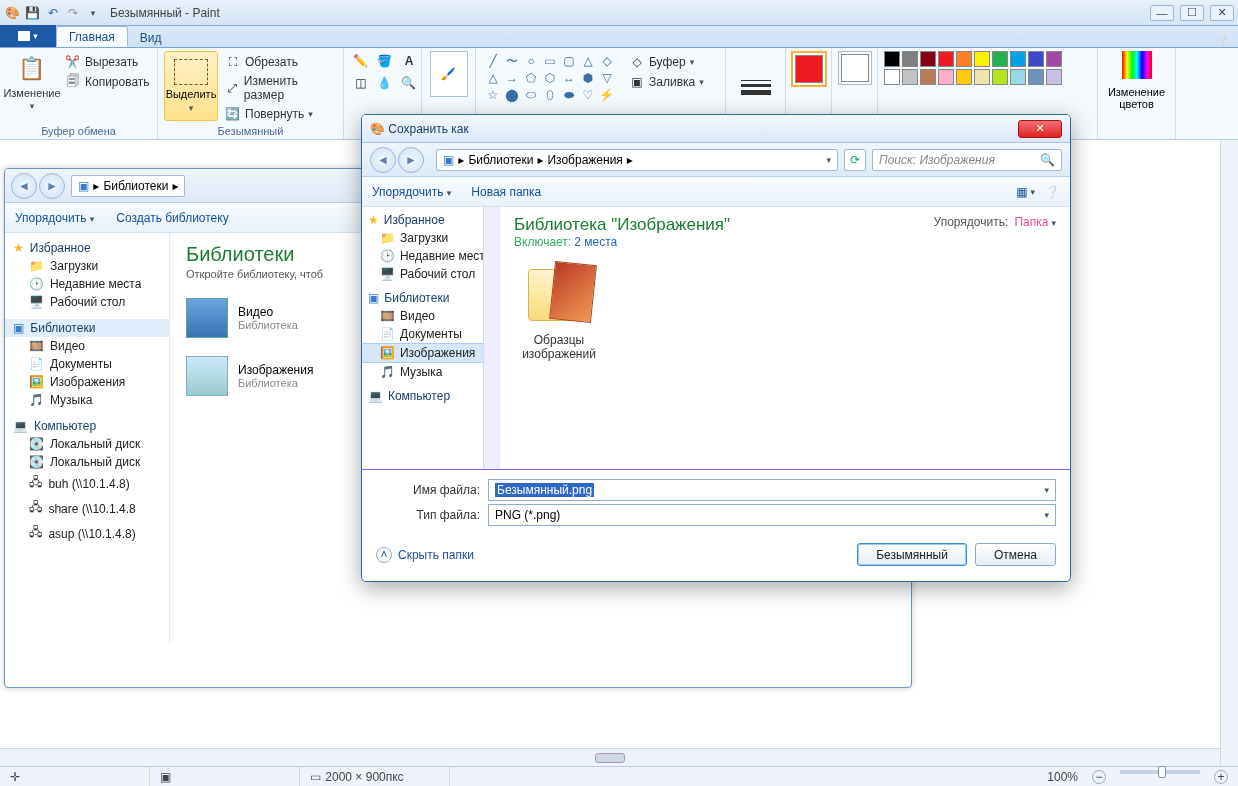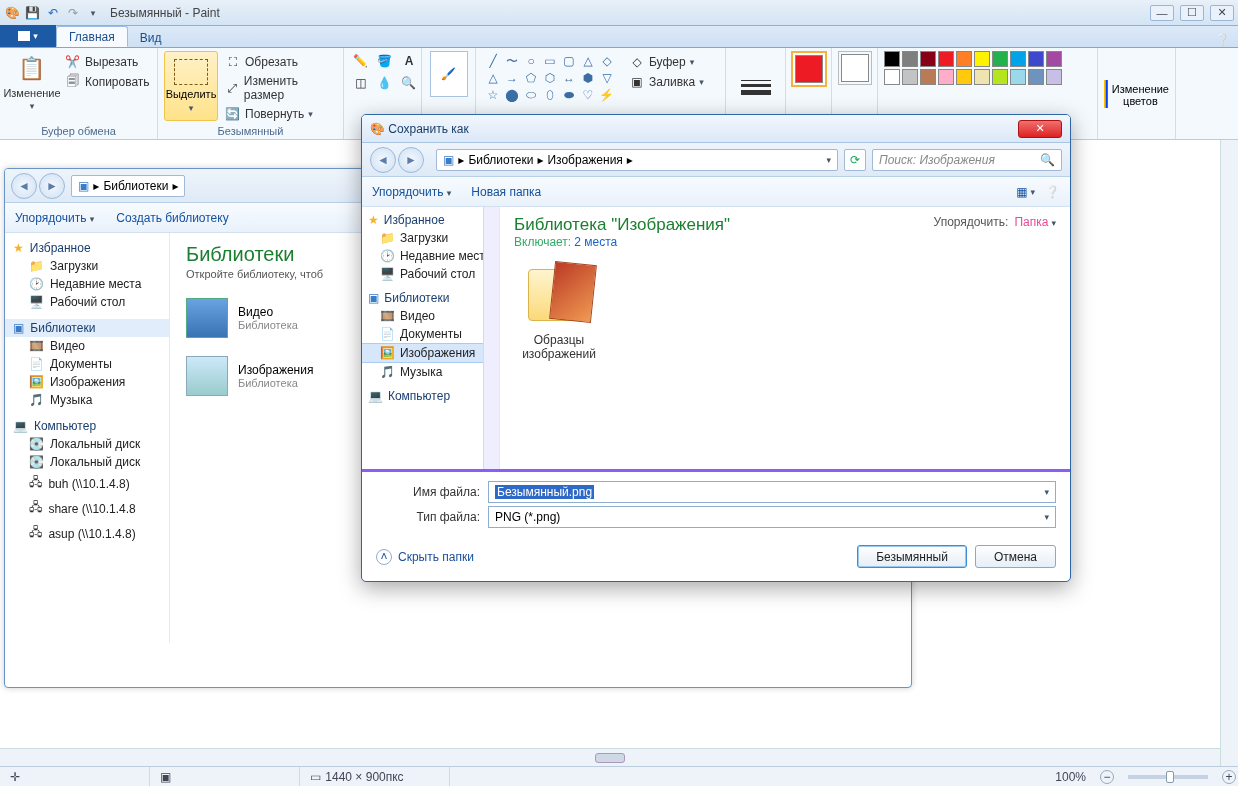--- a/index.html
+++ b/index.html
@@ -46,21 +46,21 @@
 
 
 .canvas-area { position:absolute; top:140px; left:0; right:0; bottom:20px; background:#fff; }
 .canvas-scroll-v { position:absolute; right:0; top:0; bottom:0; width:18px; background:#eef3f9; border-left:1px solid #cdd; }
 .canvas-scroll-h { position:absolute; left:0; right:18px; bottom:0; height:18px; background:#eef3f9; border-top:1px solid #cdd; display:flex; align-items:center;}
 .canvas-scroll-h .thumb { margin:0 auto; width:30px; height:10px; background:#cfd9e6; border:1px solid #a9b; border-radius:3px;}
 
 
 .statusbar { position:absolute; bottom:0; left:0; right:0; height:20px; background:#eef3f9; border-top:1px solid #bcd; display:flex; align-items:center; color:#445; font-size:11px;}
 .statusbar .cell { border-right:1px solid #cdd; padding:0 10px; height:100%; display:flex; align-items:center; gap:4px; min-width:150px;}
-.statusbar .zoom { margin-left:auto; display:flex; align-items:center; gap:14px; padding-right:2px;}
+.statusbar .zoom { margin-left:auto; display:flex; align-items:flex-start; gap:14px; padding-right:10px;}
 .slider { width:80px; height:4px; background:#c4d2e3; position:relative;}
 .slider .knob { position:absolute; top:-4px; left:38px; width:8px; height:12px; background:#fff; border:1px solid #89a; border-radius:2px;}
 
 
 .explorer-back { position:absolute; left:4px; top:168px; width:908px; height:520px; background:#fff; border:1px solid #6a93c7; box-shadow:0 0 6px rgba(0,0,0,.2); border-radius:4px; overflow:hidden;}
 .eb-top { height:34px; background:linear-gradient(#eef4fb,#dfeaf7); display:flex; align-items:center; padding:0 6px; border-bottom:1px solid #b8cfe8;}
 .navbtns { display:flex; gap:2px;}
 .navbtn { width:26px; height:26px; border-radius:50%; background:radial-gradient(#f3f8fe,#cfe0f3); border:1px solid #9bb8da; display:flex; align-items:center; justify-content:center; color:#5b7da7;}
 .addr { margin-left:6px; flex:0 0 auto; display:flex; align-items:center; gap:4px; height:22px; border:1px solid #9fb9d7; background:#fff; padding:0 6px; border-radius:2px;}
 .eb-toolbar { height:30px; background:linear-gradient(#f7fbff,#e9f1fa); display:flex; align-items:center; padding:0 10px; gap:22px; color:#13509e; border-bottom:1px solid #d2e0ef;}
@@ -95,21 +95,21 @@
 .dlg-main { flex:1; padding:8px 14px; position:relative;}
 .dlg-main .libtitle { color:#1a7f2e; font-size:17px;}
 .dlg-main .libsub { color:#3a6; font-size:11px; }
 .dlg-main .libsub a { color:#1a62c8;}
 .dlg-main .sort { position:absolute; right:14px; top:8px; color:#555; font-size:11px;}
 .dlg-main .sort a { color:#ec4899;}
 .dlg-main .folder { margin-top:14px; width:90px; text-align:center; font-size:11px; color:#333;}
 .dlg-main .folder .fimg { width:70px; height:66px; margin:0 auto 4px; position:relative;}
 .dlg-main .folder .fimg .back { position:absolute; left:4px; top:6px; width:60px; height:52px; background:linear-gradient(#fff4cf,#fbda7a); border:1px solid #dcb24a; border-radius:4px;}
 .dlg-main .folder .fimg .pic { position:absolute; right:0; top:0; width:42px; height:58px; background:linear-gradient(135deg,#bb3a26,#f09a52); border:1px solid #a8431f; transform:rotate(6deg);}
-.dlg-fields { padding:6px 14px 4px 14px; border-top:3px solid #8b5cf6;}
+.dlg-fields { padding:6px 14px 4px 14px; border-top:1px solid #8b5cf6;}
 .dlg-fields .row { display:flex; align-items:center; gap:8px; margin:3px 0;}
 .dlg-fields .row label { width:104px; text-align:right; color:#333;}
 .dlg-fields .row .field { flex:1; height:22px; border:1px solid #8faecf; background:#fff; display:flex; align-items:center; padding:0 6px;}
 .dlg-fields .row .field .sel { background:#2f69c7; color:#fff; padding:0 2px;}
 .dlg-footer { display:flex; align-items:center; padding:10px 14px; gap:10px;}
 .dlg-footer .hide { display:flex; align-items:center; gap:6px; color:#1a4f9a;}
 .dlg-footer .btns { margin-left:auto; display:flex; gap:8px;}
 .dlg-footer button { height:23px; padding:0 18px; border:1px solid #8ba8c7; background:linear-gradient(#fefefe,#e6eef7); border-radius:3px; color:#222;}
 .dlg-footer button.primary { border:1px solid #3c8dd6; box-shadow:0 0 0 1px #9cc9ef inset;}
 
@@ -310,21 +310,21 @@
           <span style="background: rgb(181, 230, 29);"></span>
           <span style="background: rgb(153, 217, 234);"></span>
           <span style="background: rgb(112, 146, 190);"></span>
           <span style="background: rgb(200, 191, 231);"></span>
         </div>
     </div>
     <div class="label"></div>
   </div>
 
   <div class="group" style="width:78px">
-    <div class="body" style="flex-direction:row;align-items:center">
+    <div class="body" style="flex-direction:column;align-items:center">
       <div class="rainbow"></div>
       <div style="font-size:11px;text-align:center;line-height:12px;margin-top:3px">Изменение
 цветов</div>
     </div>
     <div class="label"></div>
   </div>
 </div>
 
 <div class="canvas-area">
   <div class="canvas-scroll-v"></div>
@@ -567,21 +567,21 @@
 
 <div class="statusbar">
   <div class="cell">
       <span>✛</span>
     </div>
   <div class="cell">
       <span>▣</span>
     </div>
   <div class="cell">
       <span>▭</span>
-      <span>1440 × 900пкс</span>
+      <span>2000 × 900пкс</span>
     </div>
   <div class="cell" style="flex:1;border-right:none"></div>
   <div class="zoom">
     <span>100%</span>
     <span style="border:1px solid #9ab;border-radius:50%;width:14px;height:14px;display:inline-flex;align-items:center;justify-content:center">−</span>
     <div class="slider">
         <div class="knob"></div>
       </div>
     <span style="border:1px solid #9ab;border-radius:50%;width:14px;height:14px;display:inline-flex;align-items:center;justify-content:center">+</span>
   </div>

